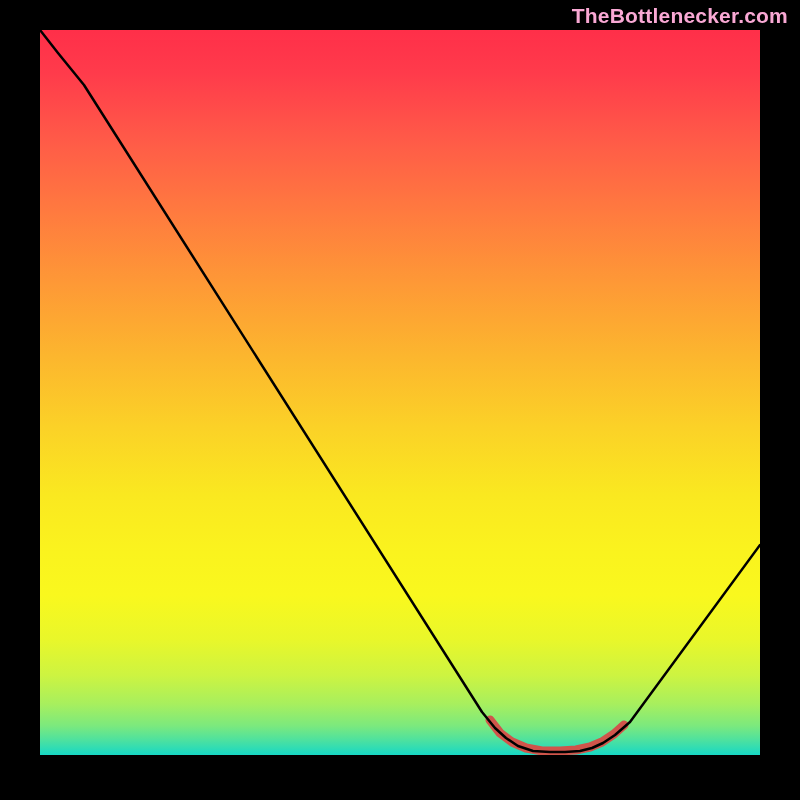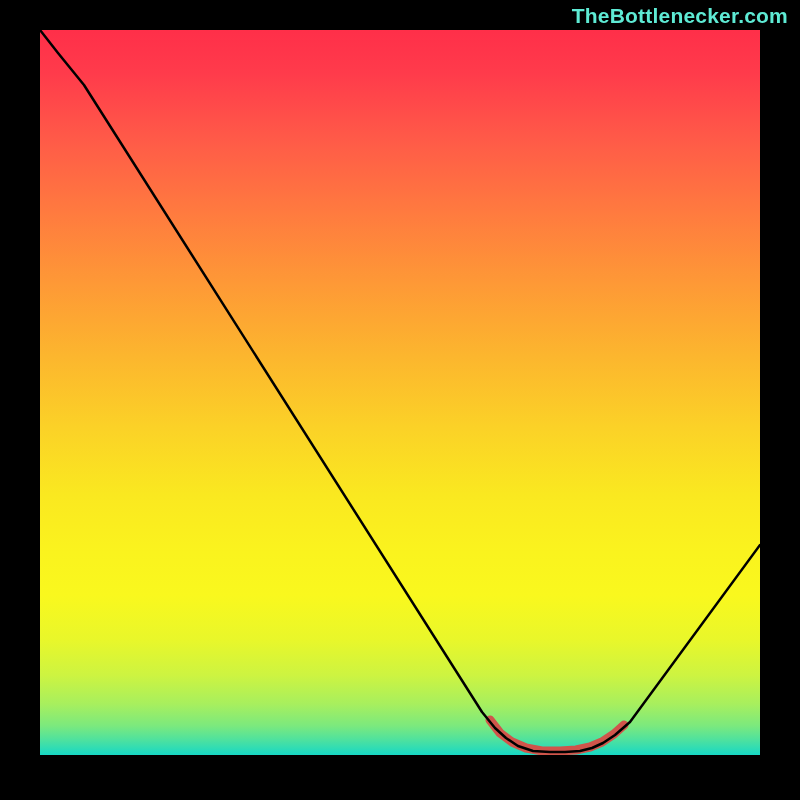--- a/index.html
+++ b/index.html
@@ -16,21 +16,21 @@
     height: 800px;
     background: #000000;
   }
   .watermark {
     position: absolute;
     top: 4px;
     right: 12px;
     font-family: Arial, Helvetica, sans-serif;
     font-size: 21px;
     font-weight: bold;
-    color: #5eead4;
+    color: #f9a8d4;
     z-index: 10;
     letter-spacing: 0.2px;
   }
   .plot-area {
     position: absolute;
     left: 40px;
     top: 30px;
     width: 720px;
     height: 725px;
     overflow: hidden;

